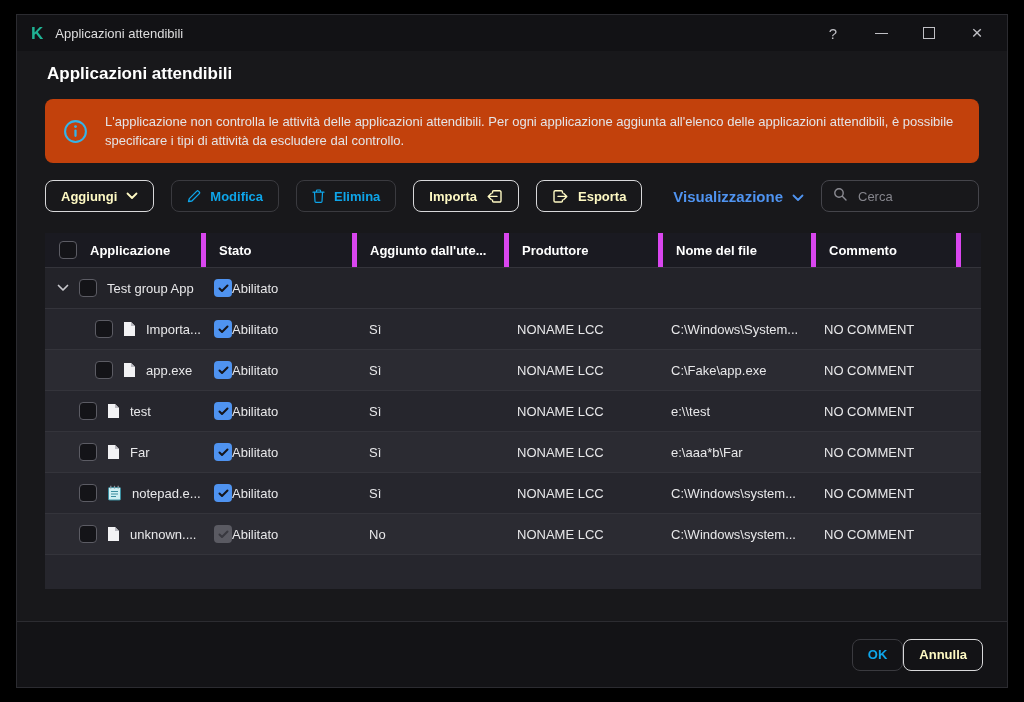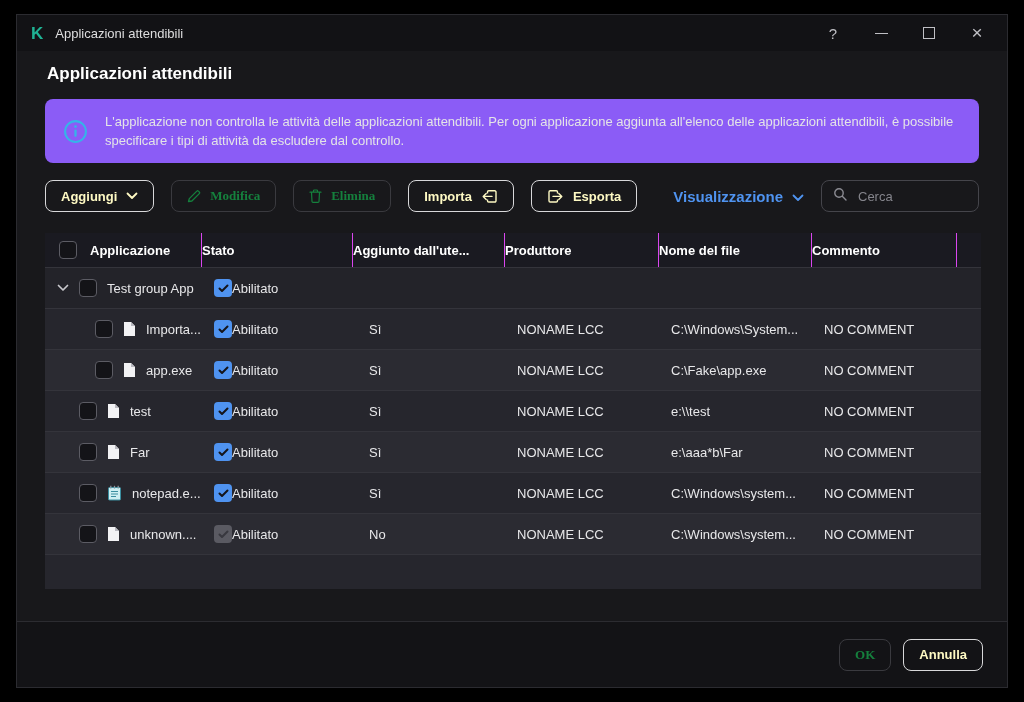--- a/index.html
+++ b/index.html
@@ -20,51 +20,51 @@
   .tb-title { margin-left:13px; font-size:13px; color:#dededf; }
   .win-controls { margin-left:auto; display:flex; align-items:center; }
   .ctrl { width:48px; height:36px; display:flex; align-items:center; justify-content:center; color:#bfbfc4; cursor:default; }
   .ctrl-help { font-size:15px; }
   .min-glyph { display:block; width:13px; height:0; border-top:1.6px solid #bfbfc4; }
   .max-glyph { display:block; width:12px; height:12px; border:1.6px solid #bfbfc4; }
   .ctrl-close { font-size:19px; }
   
   h1 { margin:13px 0 0 30px; font-size:17px; font-weight:700; color:#fff; }
   .infobox {
-    margin:15px 28px 0; background:#8b5cf6; border-radius:8px;
+    margin:15px 28px 0; background:#c2410c; border-radius:8px;
     padding:13px 18px; display:flex; align-items:center; gap:17px;
   }
   .infobox p { margin:0; font-size:13px; line-height:19px; color:#e4e4e7; }
   .info-icon { flex:none; display:flex; }
   
   .toolbar { margin:17px 28px 0; display:flex; align-items:center; gap:17px; }
   .btn {
     height:32px; padding:0 15px; display:inline-flex; align-items:center; gap:9px;
     border-radius:8px; border:1px solid #d8d8da; background:transparent;
     color:#fef9c3; font-size:13px; font-weight:700; font-family:inherit; cursor:pointer;
   }
-  .btn.disabled { border-color:#3a3a3f; color:#15803d; cursor:default;font-family:Liberation Serif, serif; }
+  .btn.disabled { border-color:#3a3a3f; color:#0ea5e9; cursor:default; }
   .btn .i { display:flex; }
   .view-dd { margin-left:auto; display:flex; align-items:center; gap:9px; color:#4f93f0; font-size:15px; font-weight:700; cursor:pointer; }
   .searchbox {
     width:158px; height:32px; border:1px solid #45454b; border-radius:8px;
     display:flex; align-items:center; padding:8px 11px; gap:9px; color:#8b8b92;
   }
   .searchbox input {
     flex:1; width:100%; background:transparent; border:none; outline:none;
     color:#e6e6e9; font-size:13px; font-family:inherit;
   }
   .searchbox input::placeholder { color:#85858c; }
   
   .table { margin:21px 28px 0; width:936px; font-size:13px; }
   .grid { display:grid; grid-template-columns:156px 151px 152px 154px 153px 145px 25px; }
   .thead { background:#1a1a21; height:34px;text-align:right; }
   .th {
-    height:34px; display:flex; align-items:center; gap:13px; 
-    color:#fff; font-weight:700; border-left:1px solid #d946ef;
+    height:34px; display:flex; align-items:center; gap:13px; padding-left:13px;
+    color:#fff; font-weight:700; border-left:5px solid #d946ef;
     white-space:nowrap; overflow:hidden; cursor:pointer;
   }
   .th:first-child { border-left:none; padding-left:14px; }
   .trow { height:41px; align-items:center; border-top:1px solid #34343b; color:#e8e8ea; cursor:default; }
   .bg-group { background:#232329; }
   .bg-a { background:#26262d; }
   .bg-b { background:#2b2b32; }
   .td { padding-left:13px; white-space:nowrap; overflow:hidden; }
   .td-added { padding-left:17px; }
   .name-td { display:flex; align-items:center; gap:10px; padding-left:12px; white-space:nowrap; overflow:hidden; }
@@ -75,21 +75,21 @@
   .cb-un { background:#141418; border:1px solid #5c5c64; }
   .cb-ck { background:#4f93f0; }
   .cb-dis { background:#5a5a62; }
   .chev { display:flex; color:#c9c9cd; cursor:pointer; }
   .ficon { display:flex; flex:none; }
   .table-empty { height:35px; background:#26262d; border-top:1px solid #34343b; }
   
   .footer {
     position:absolute; left:0; right:0; bottom:0; height:66px;
     background:#131316; border-top:1px solid #2c2c31;
-    display:flex; align-items:center; justify-content:flex-end; gap:12px; padding:0 24px;
+    display:flex; align-items:center; justify-content:flex-end; padding:0 24px;
   }
 </style>
 </head>
 <body>
 
 <div class="window">
 
   <div class="titlebar">
     <span class="logo">K</span>
     <span class="tb-title">Applicazioni attendibili</span>

